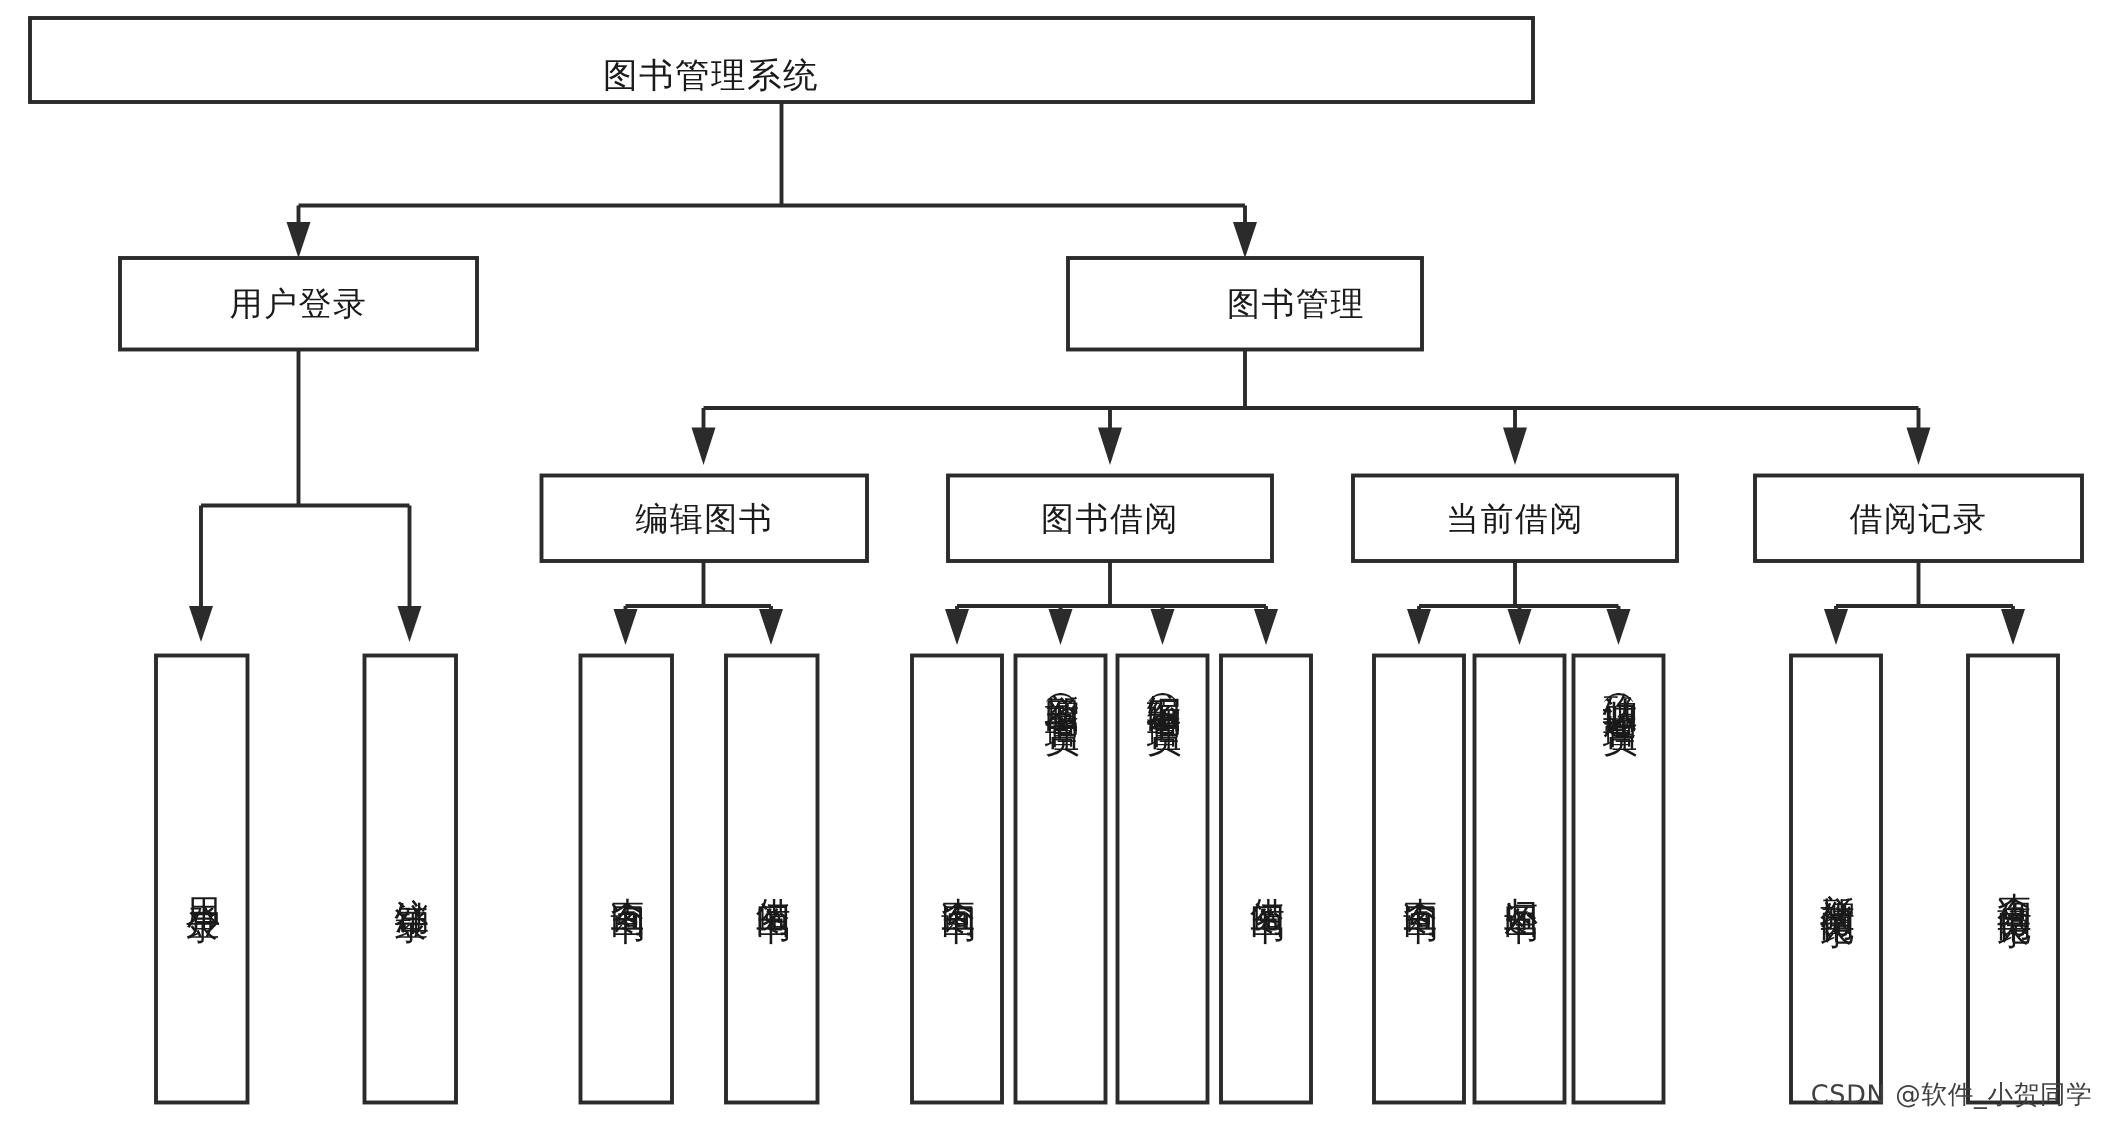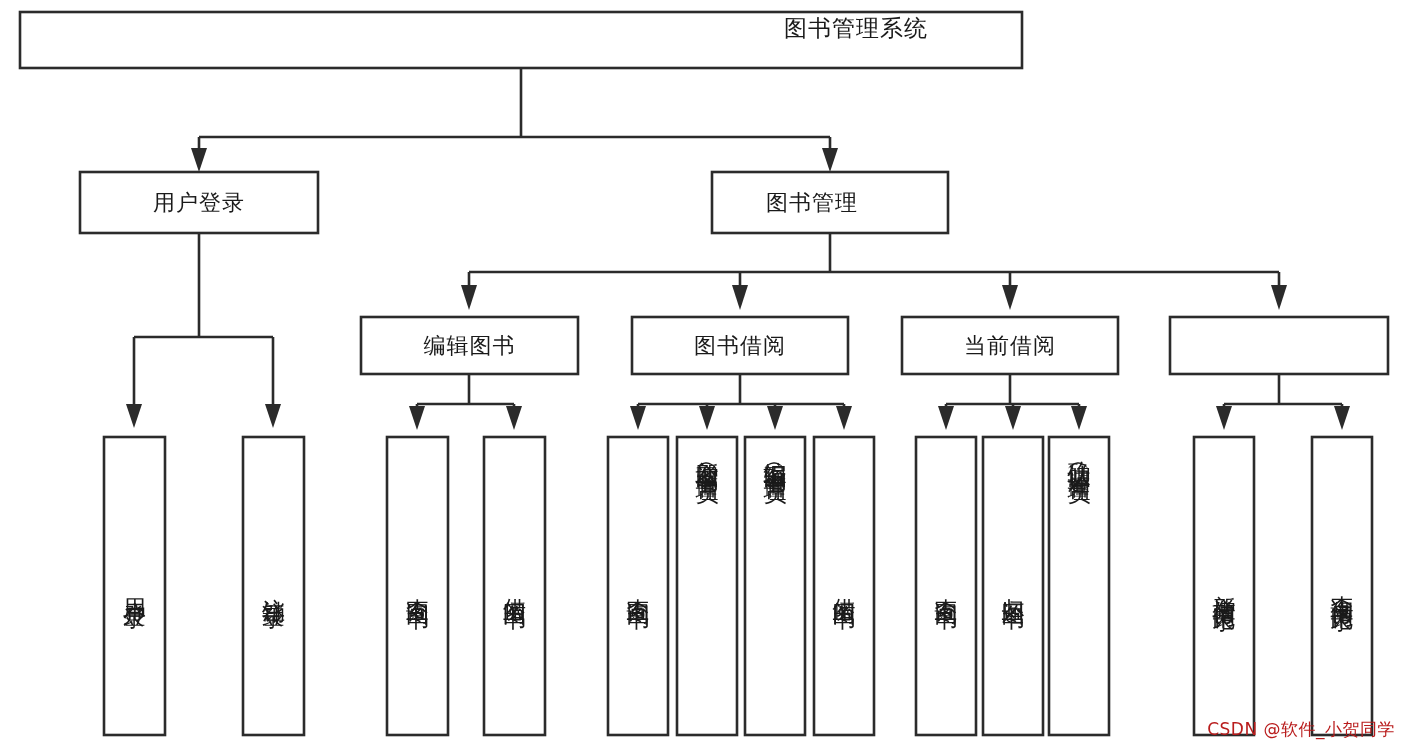--- a/index.html
+++ b/index.html
@@ -72,21 +72,21 @@
     color: #1a1a1a;
     letter-spacing: 1px;
     white-space: nowrap;
   }
   .watermark {
     position: absolute;
     right: 10px;
     bottom: 6px;
     font-family: "DejaVu Sans", "Liberation Sans", sans-serif;
     font-size: 17px;
-    color: #b91c1c;
+    color: #404040;
     white-space: nowrap;
     letter-spacing: 0.5px;
   }
 </style>
 </head>
 <body>
 
 <div id="diagram-root">
 
   <svg class="diagram-canvas" viewBox="0 0 1405 747" xmlns="http://www.w3.org/2000/svg">
@@ -187,44 +187,47 @@
 
     <rect class="node-box" x="916" y="437" width="60" height="298"></rect>
     <rect class="node-box" x="983" y="437" width="60" height="298"></rect>
     <rect class="node-box" x="1049" y="437" width="60" height="298"></rect>
 
     <rect class="node-box" x="1194" y="437" width="60" height="298"></rect>
     <rect class="node-box" x="1312" y="437" width="60" height="298"></rect>
 
   </svg>
 
-  <div class="hlabel-wrap" style="left:20px; top:0; width:908px; height:56px;justify-content:flex-end;">
+  <div class="hlabel-wrap" style="left:20px; top:22px; width:908px; height:56px;">
     <span class="hlabel-text" style="font-size:23px;">图书管理系统</span>
   </div>
 
   <div class="hlabel-wrap" style="left:80px; top:172px; width:238px; height:61px;">
     <span class="hlabel-text">用户登录</span>
   </div>
 
-  <div class="hlabel-wrap" style="left:688px; top:172px; width:248px; height:61px;">
+  <div class="hlabel-wrap" style="left:740px; top:172px; width:248px; height:61px;">
     <span class="hlabel-text">图书管理</span>
   </div>
 
   <div class="hlabel-wrap" style="left:361px; top:317px; width:217px; height:57px;">
     <span class="hlabel-text">编辑图书</span>
   </div>
 
   <div class="hlabel-wrap" style="left:902px; top:317px; width:216px; height:57px;">
     <span class="hlabel-text">当前借阅</span>
   </div>
 
   <div class="hlabel-wrap" style="left:632px; top:317px; width:216px; height:57px;">
     <span class="hlabel-text">图书借阅</span>
   </div>
 
+  <div class="hlabel-wrap" style="left:1170px; top:317px; width:218px; height:57px;">
+    <span class="hlabel-text">借阅记录</span>
+  </div>
 
   <div class="vlabel-wrap" style="left:104px; top:437px; width:61px; height:298px; align-items:center;">
     <span class="vlabel-text">用户登录</span>
   </div>
 
   <div class="vlabel-wrap" style="left:243px; top:437px; width:61px; height:298px; align-items:center;">
     <span class="vlabel-text">注销登录</span>
   </div>
 
   <div class="vlabel-wrap" style="left:387px; top:437px; width:61px; height:298px; align-items:center;">

